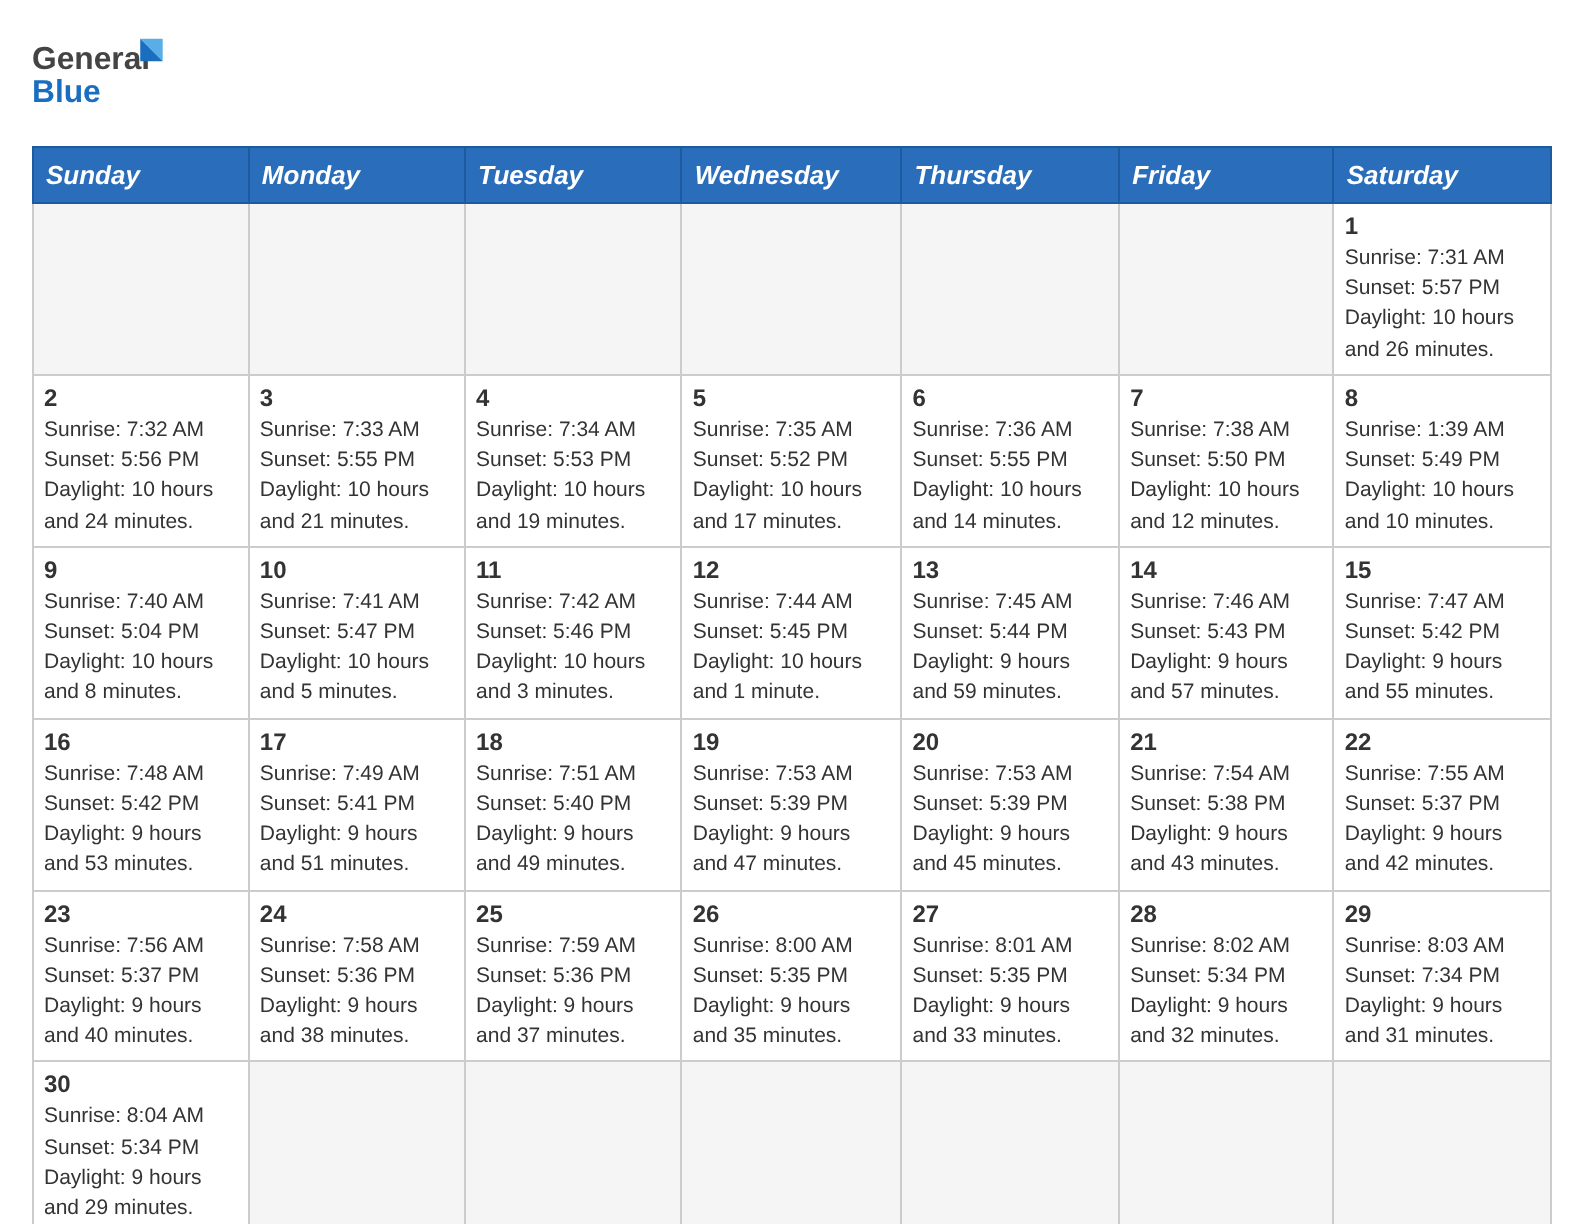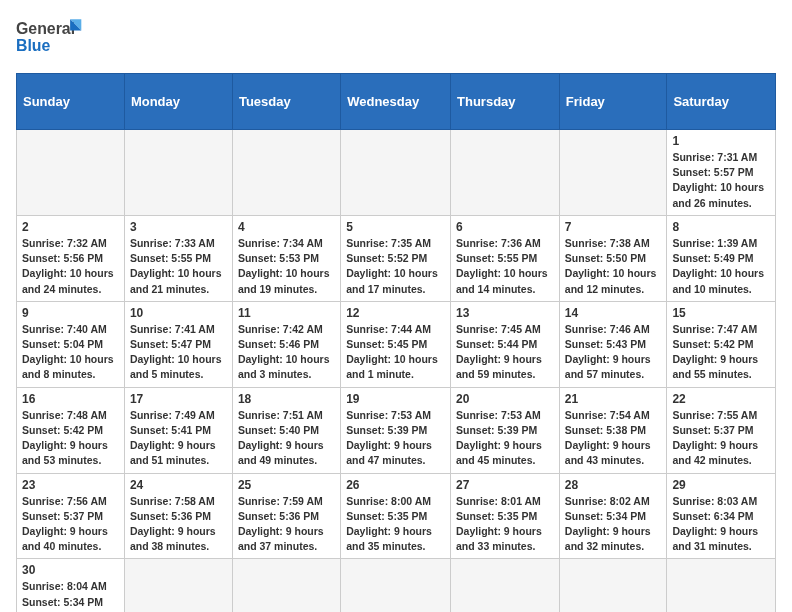--- a/index.html
+++ b/index.html
@@ -39,23 +39,24 @@
     }
     .calendar {
       width: 100%;
       border-collapse: collapse;
       border: 1px solid #ccc;
     }
     .calendar th {
       background: #2a6ebb;
       color: #fff;
       text-align: left;
-      padding: 20px 6px;
+      padding: 6px 6px;
       font-size: 13px;
       border: 1px solid #1e5aa0;
+      font-style: italic;
     }
     .calendar td {
       vertical-align: top;
       border: 1px solid #ccc;
       padding: 4px 5px;
       font-size: 10.5px;
       color: #333;
       background: #fff;
       width: 112px;
       min-height: 70px;
@@ -66,21 +67,20 @@
     .day-number {
       font-size: 12px;
       font-weight: bold;
       display: block;
       margin-bottom: 2px;
     }
     .day-info {
       font-size: 10.5px;
       line-height: 1.45;
       color: #333;
-      font-weight: bold;
     }
     .calendar tr:nth-child(even) td {
     }
   </style>
 </head>
 <body>
 
 <div class="header">
   <div class="logo">
     <svg class="logo-icon" viewBox="0 0 75 45" style="width: 70px; height: 45px;">
@@ -288,21 +288,21 @@
         </td>
         <td>
           <span class="day-number">28</span>
           <div class="day-info">Sunrise: 8:02 AM
 Sunset: 5:34 PM
 Daylight: 9 hours and 32 minutes.</div>
         </td>
         <td>
           <span class="day-number">29</span>
           <div class="day-info">Sunrise: 8:03 AM
-Sunset: 6:34 PM
+Sunset: 7:34 PM
 Daylight: 9 hours and 31 minutes.</div>
         </td>
       </tr>
       <tr>
         <td>
           <span class="day-number">30</span>
           <div class="day-info">Sunrise: 8:04 AM
 Sunset: 5:34 PM
 Daylight: 9 hours and 29 minutes.</div>
         </td>

